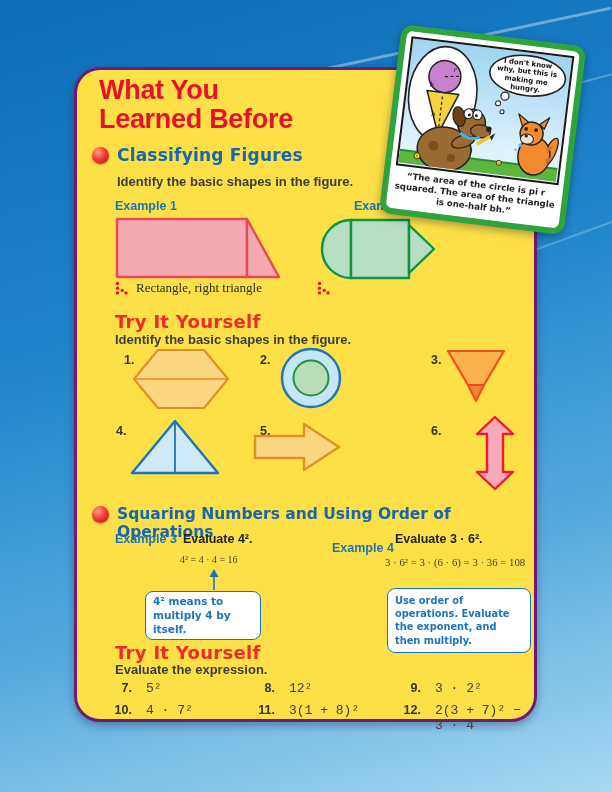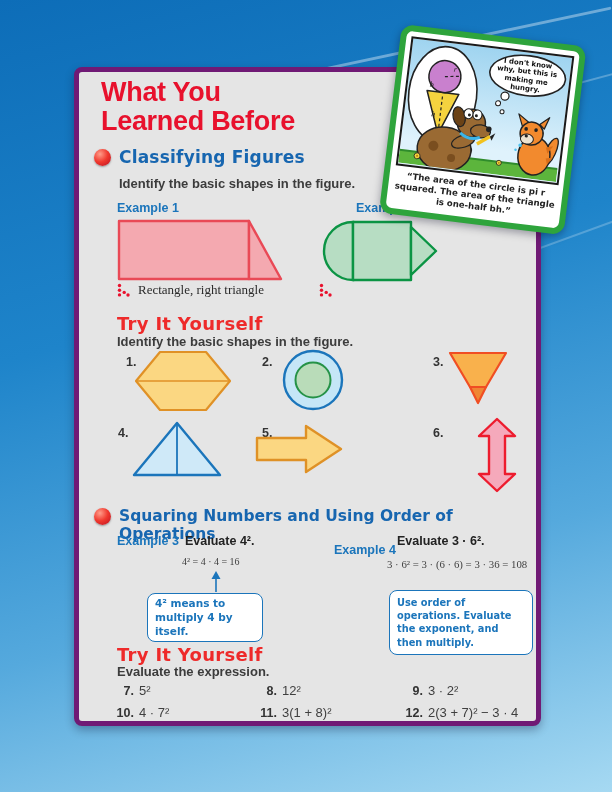--- a/index.html
+++ b/index.html
@@ -6,21 +6,21 @@
   body{
     width:612px;height:792px;overflow:hidden;position:relative;
     font-family:"Liberation Sans",sans-serif;
     background:linear-gradient(165deg,#0d6db8 0%,#1e84ca 38%,#55a9dd 70%,#a6d9f2 100%);
   }
   .abs{position:absolute;}
   .streak{position:absolute;background:rgba(255,255,255,.38);height:2.5px;border-radius:2px;}
   
   .card{
     position:absolute;left:74px;top:67px;width:457px;height:649px;
-    background:#e5e5e5;border:5px solid #701a75;border-radius:8px;
+    background:#fde047;border:3px solid #701a75;border-radius:26px;
     box-shadow:0 4px 10px rgba(0,0,30,.30);
   }
   .page-title{font-size:27px;line-height:1.07;font-weight:bold;color:#e8112d;letter-spacing:-0.3px;}
   .ball{
     width:17px;height:17px;border-radius:50%;
     background:radial-gradient(circle at 35% 30%,#ff9d8a 0%,#f0392e 48%,#b90e20 100%);
     box-shadow:0 1px 2px rgba(0,0,0,.35);
   }
   .sec-heading{font-size:17px;font-weight:bold;color:#1766b0;letter-spacing:.2px;font-family:"DejaVu Sans",sans-serif;}
   .sec-heading2{font-size:15.5px;font-weight:bold;color:#1766b0;letter-spacing:0px;font-family:"DejaVu Sans",sans-serif;}
@@ -30,21 +30,21 @@
   .answer-text{font-size:13px;color:#2b2b2b;font-family:"Liberation Serif",serif;}
   .try-heading{font-size:18px;font-weight:bold;color:#ee2a2a;letter-spacing:.3px;font-family:"DejaVu Sans",sans-serif;}
   .item-num{font-size:12.5px;font-weight:bold;color:#333;}
   .work{font-family:"Liberation Serif",serif;color:#3f3f3f;}
   .callout{
     border:1.6px solid #1b75bb;border-radius:8px;background:#fff;
     color:#1b75bb;font-weight:bold;font-family:"DejaVu Sans",sans-serif;
   }
   .problem{display:flex;align-items:baseline;}
   .problem .pnum{width:26px;text-align:right;font-size:12.5px;font-weight:bold;color:#333;flex:0 0 26px;}
-  .problem .pexpr{margin-left:5px;font-size:13px;font-family:Liberation Sans, sans-serif;color:#3f3f3f;}
+  .problem .pexpr{margin-left:14px;font-size:13px;font-family:Liberation Mono, monospace;color:#3f3f3f;}
   
   .comic{
     position:absolute;left:402px;top:24px;width:186px;
     background:#fff;border:6px solid #2ea43c;border-radius:12px;padding:5px;
     box-sizing:border-box;transform:rotate(7deg);transform-origin:0 0;
     box-shadow:0 3px 8px rgba(0,0,30,.35);z-index:5;
   }
   .panel{
     position:relative;height:130px;border:2.5px solid #1a1a1a;
     background:linear-gradient(180deg,#9fd4f0 0%,#dff2fc 80%);

